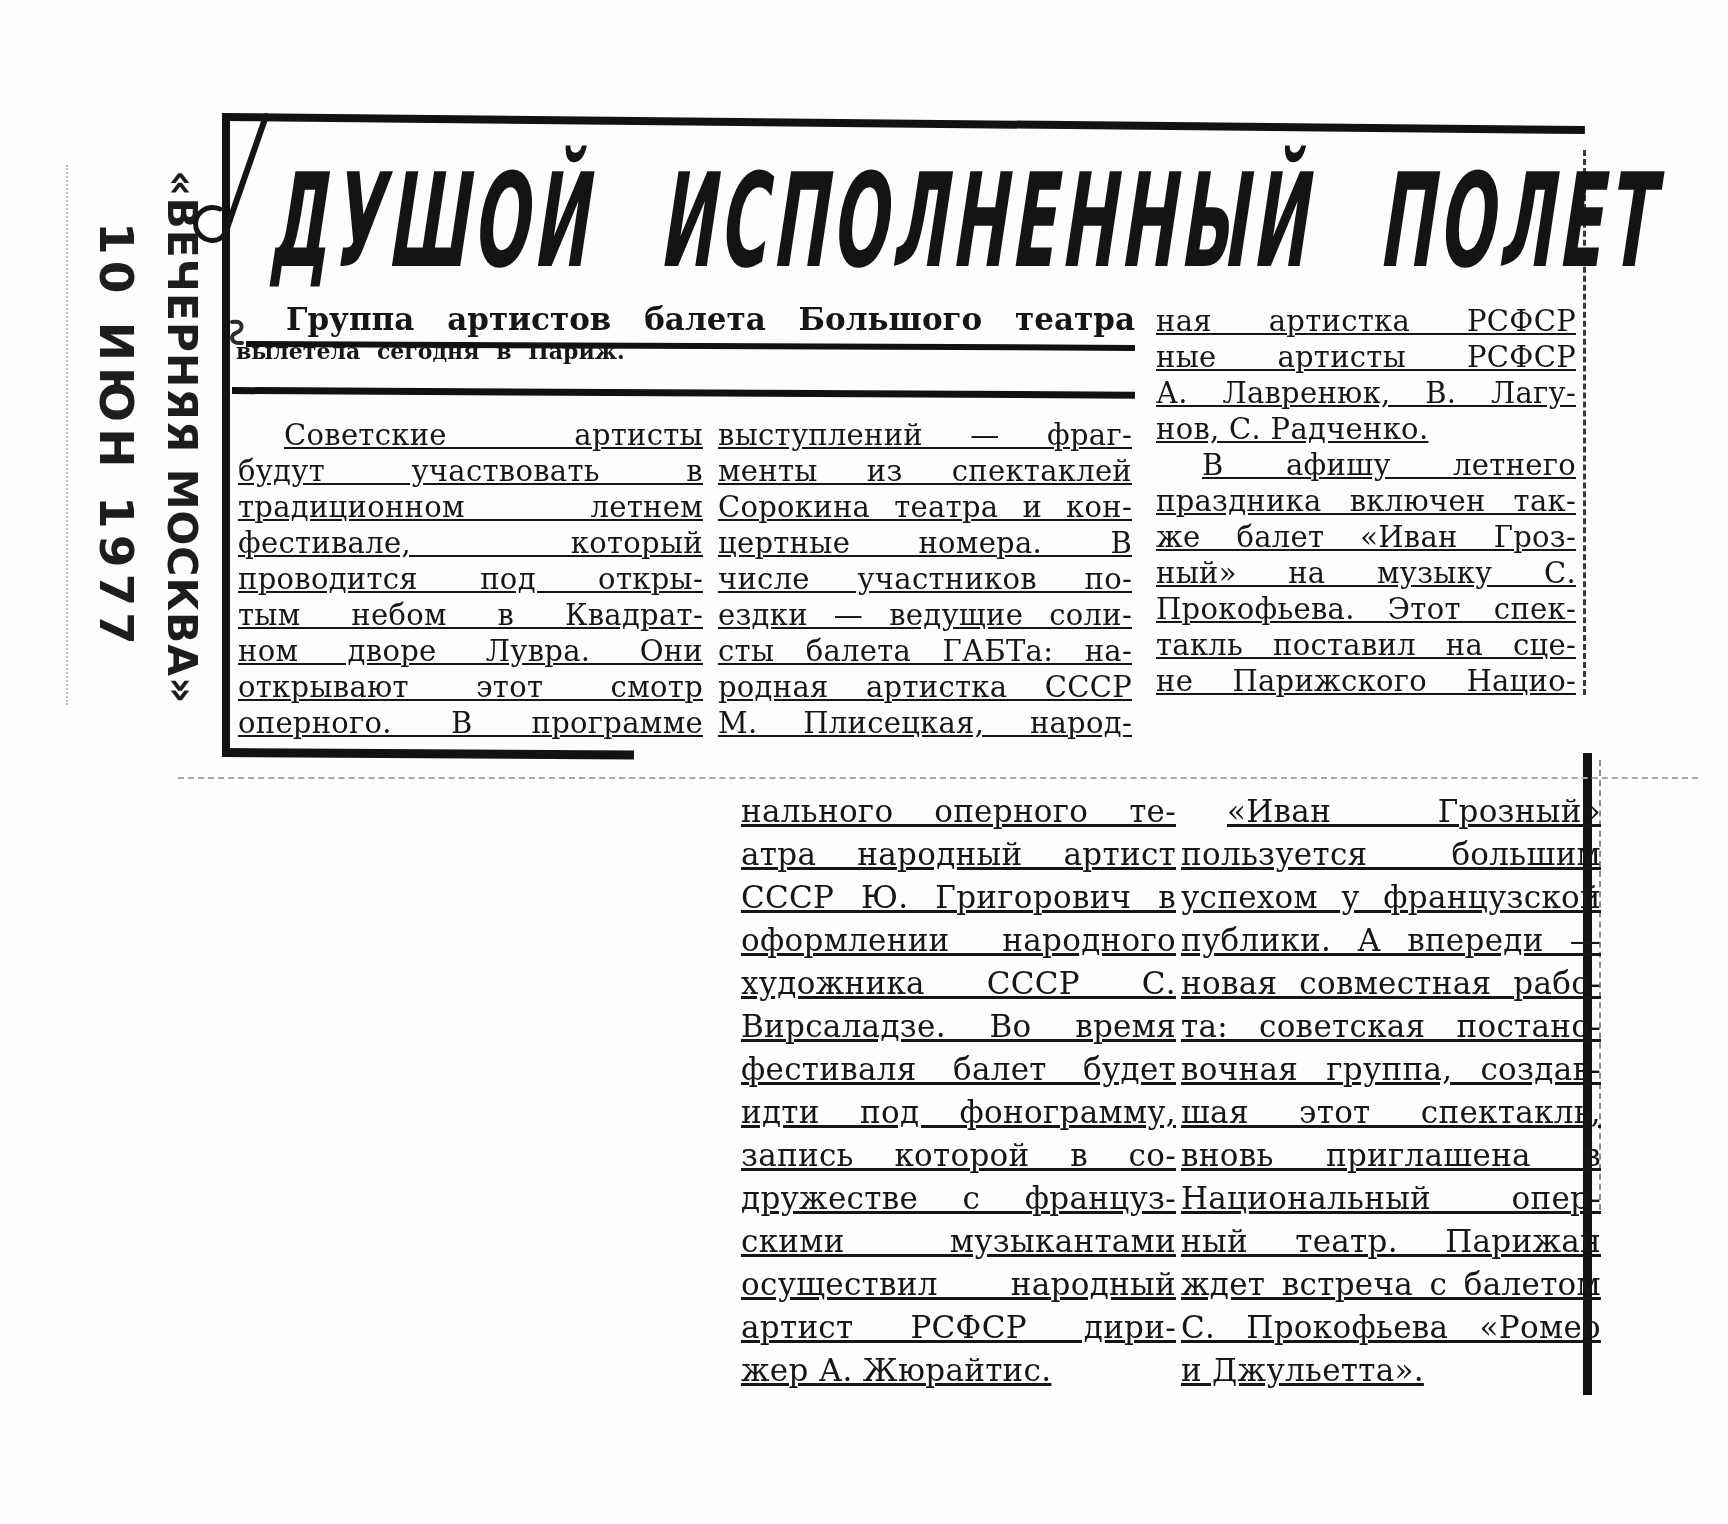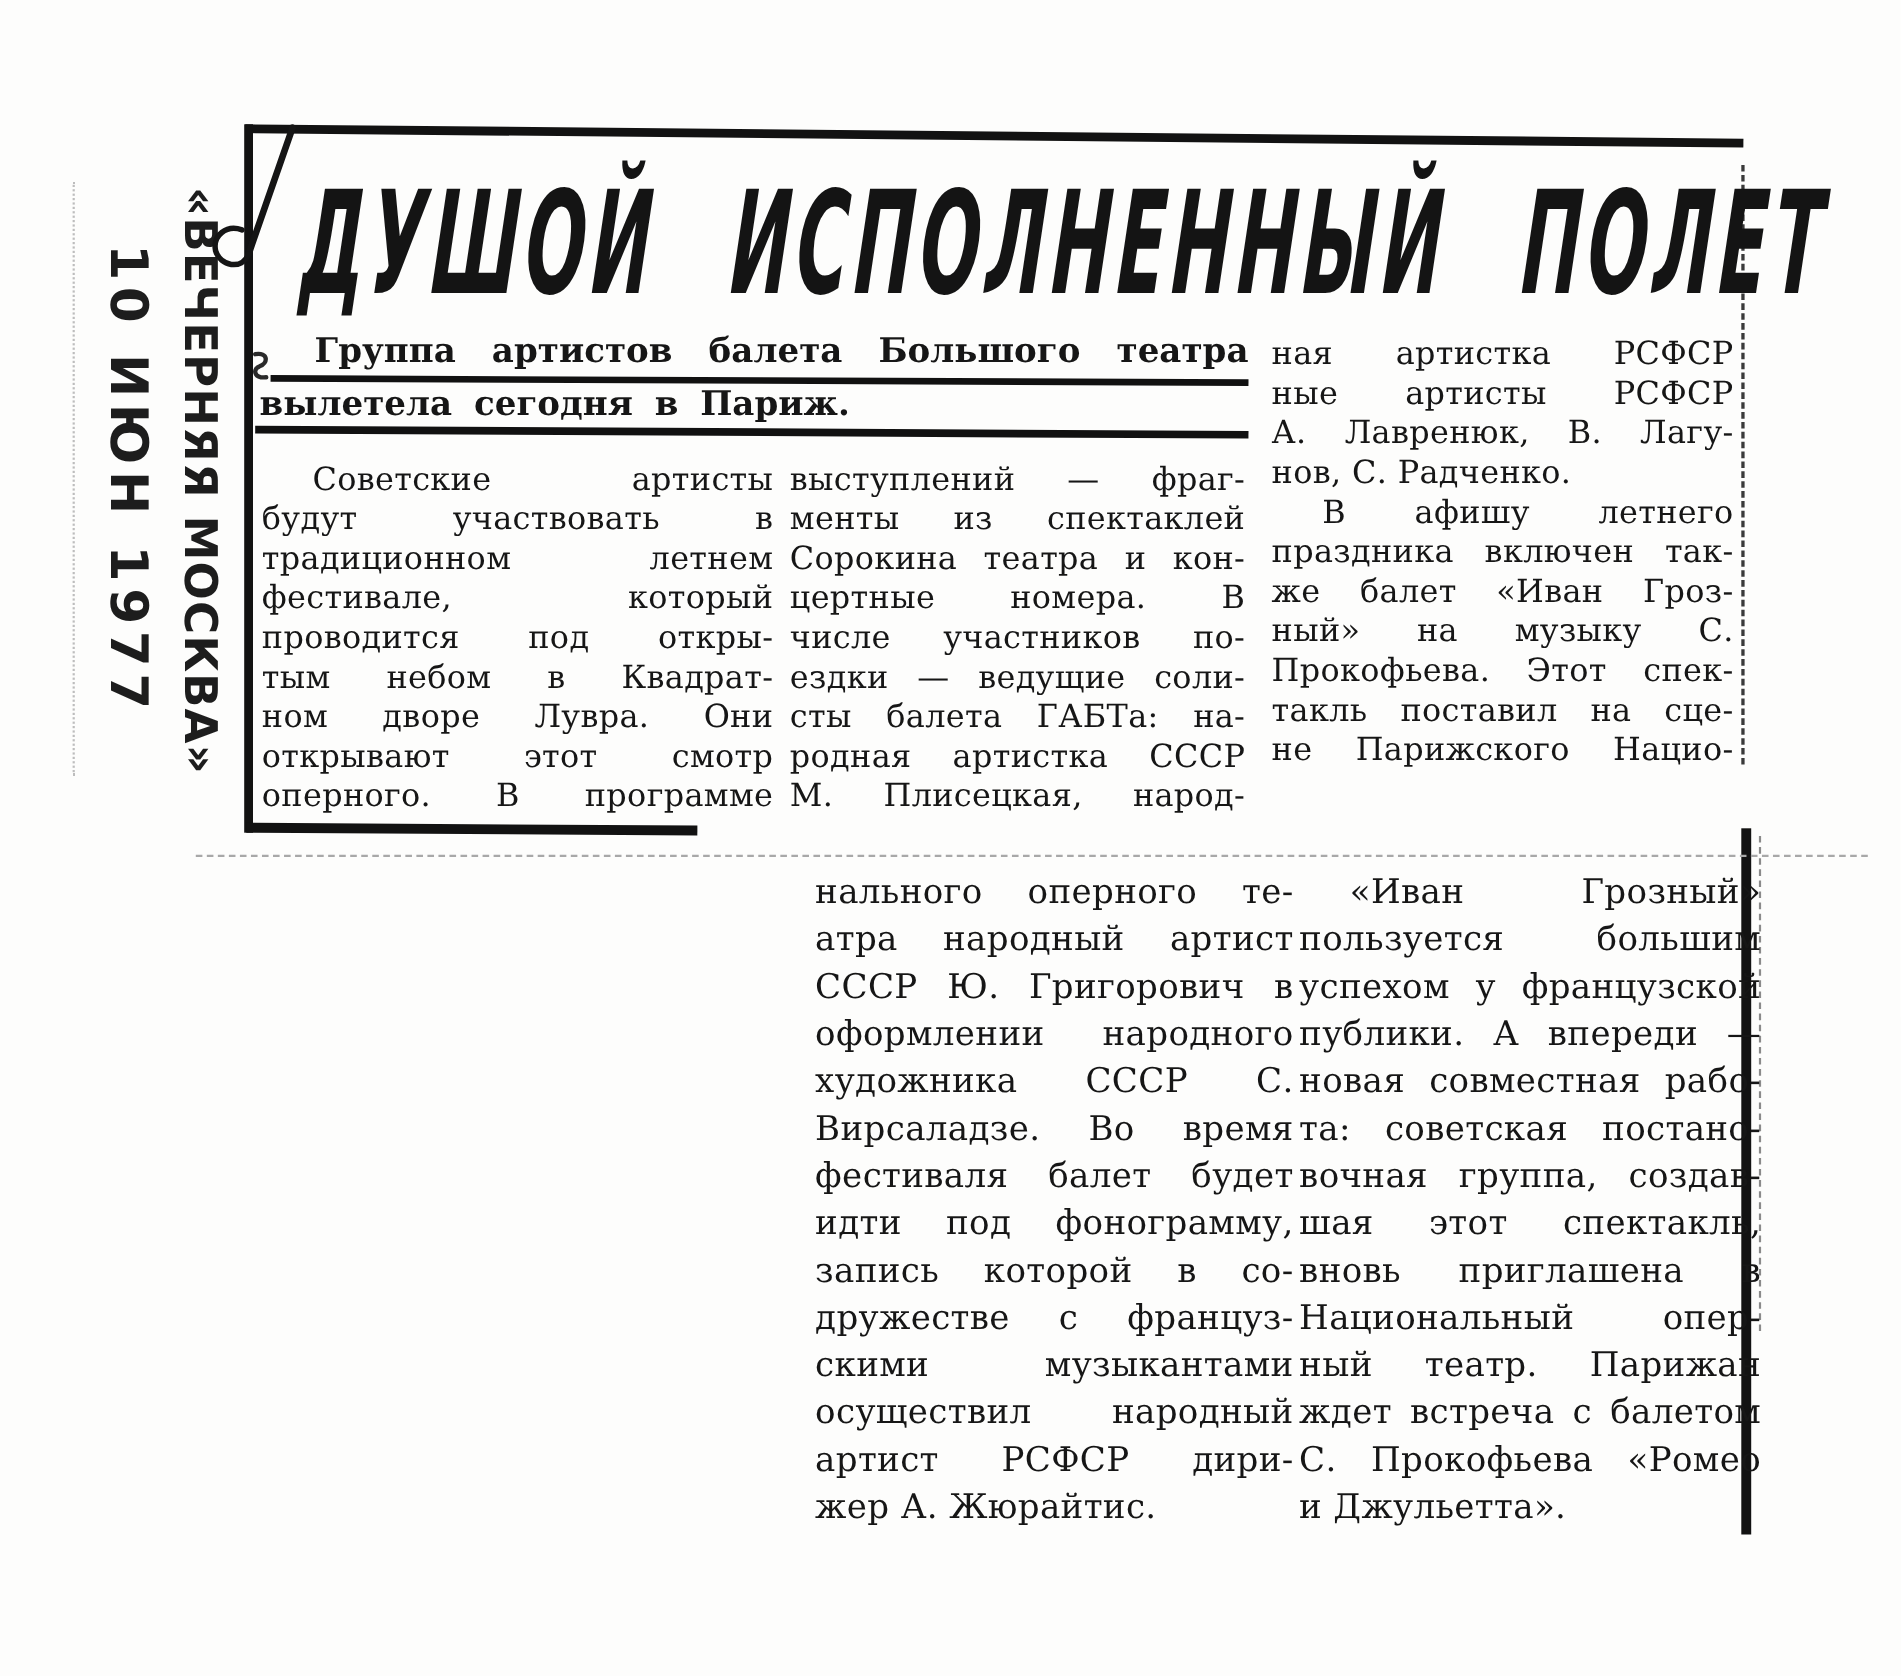--- a/index.html
+++ b/index.html
@@ -42,32 +42,32 @@
     transform:scaleX(0.5) skewX(-6deg); transform-origin:left top;
   }
 
   
   .subhead1 {
     position:absolute; left:240px; top:299px; width:895px;
     font-size:31px; font-weight:bold; line-height:40px;
     text-align:justify; text-align-last:justify; padding-left:46px; box-sizing:border-box;
   }
   .subhead2 {
-    position:absolute; left:236px; top:347px; width:900px;
-    font-size:31px; font-weight:bold; line-height:40px; word-spacing:9px;
+    position:absolute; left:236px; top:331px; width:900px;
+    font-size:22px; font-weight:bold; line-height:40px; word-spacing:9px;
   }
   .subline { position:absolute; background:#111; }
   .subline-1 { left:246px; top:341px; width:889px; height:6px; transform:rotate(0.25deg); transform-origin:left top; }
   .subline-2 { left:232px; top:387px; width:903px; height:7px; transform:rotate(0.3deg); transform-origin:left top; }
 
   
   .col { position:absolute; }
   .col-top { font-size:29px; line-height:36px; letter-spacing:0.3px; }
   .col-bottom { font-size:31px; line-height:43px; letter-spacing:0.3px; }
-  .tline { text-align:justify; text-align-last:justify; }
+  .tline { text-align:justify; text-align-last:justify;text-decoration:underline; }
   .tline.i { padding-left:46px; }
   .tline.nj { text-align-last:left; }
 
   .col-t1 { left:238px;  top:417px; width:465px; }
   .col-t2 { left:718px;  top:417px; width:414px; }
   .col-t3 { left:1156px; top:303px; width:420px; }
   .col-b1 { left:697px;  top:790px; width:435px;margin-left:44px; }
   .col-b2 { left:1156px; top:790px; width:420px;margin-left:25px; }
 
   .pen-marks { position:absolute; left:170px; top:90px; }

